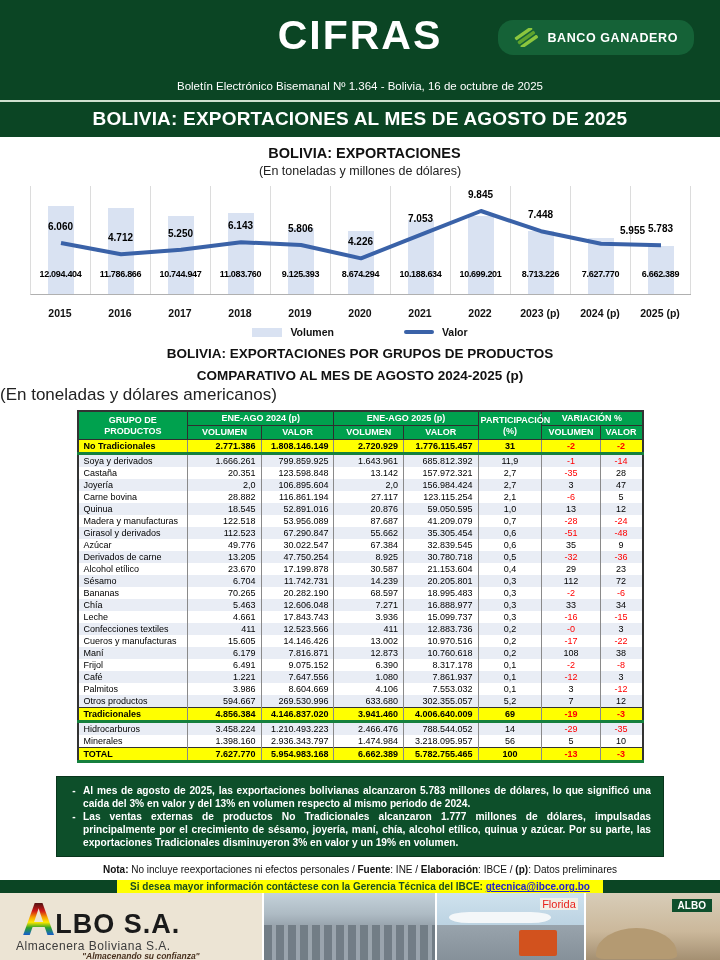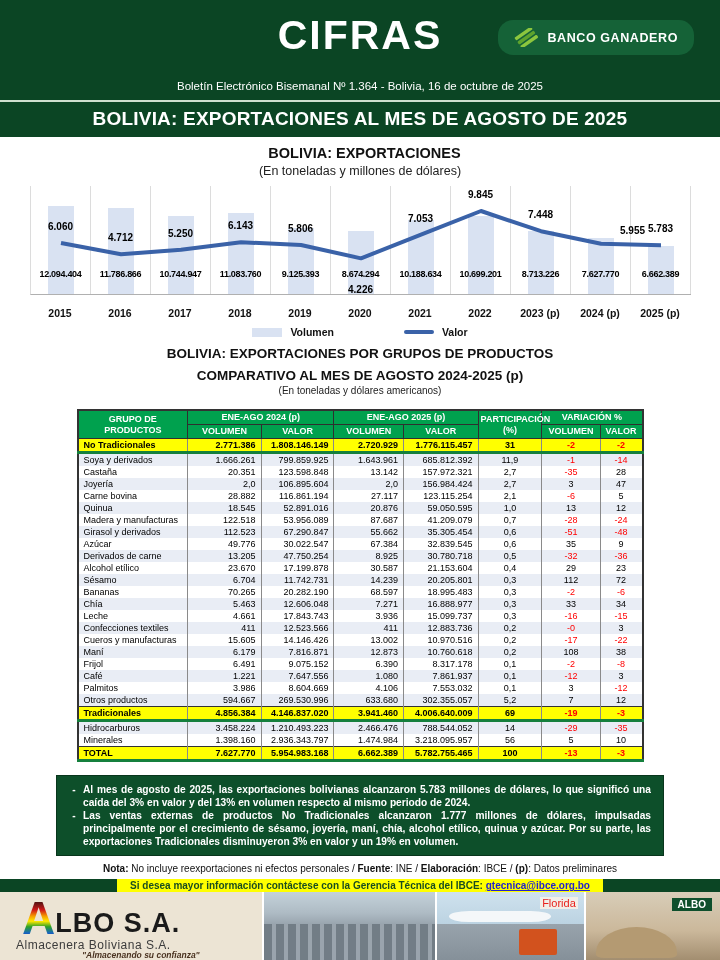--- a/index.html
+++ b/index.html
@@ -33,21 +33,21 @@
   .val-label{position:absolute;width:60px;text-align:center;font-size:10px;font-weight:bold;color:#000;}
   .line-svg{position:absolute;left:0;top:0;pointer-events:none;}
   .years{width:660px;margin:0 auto;display:flex;}
   .year{width:60px;text-align:center;font-size:10.5px;font-weight:bold;color:#111;padding-top:12px;}
   .legend{display:flex;justify-content:center;gap:70px;align-items:center;margin:7px 0 2px;}
   .leg-item{display:flex;align-items:center;gap:8px;font-size:10.5px;font-weight:600;color:#111;}
   .leg-bar{width:30px;height:9px;background:#d9e2f2;}
   .leg-line{width:30px;height:4px;background:#3a62a8;border-radius:2px;}
   
   .t-title{text-align:center;font-weight:bold;font-size:13.5px;color:#111;margin-top:6px;line-height:1.2;}
-  .t-units{text-align:center;font-size:10px;color:#222;margin:1px 0 13px;}
+  .t-units{font-size:17px;color:#222;margin:1px 0 5px;}
   table.products{width:567px;margin:4px auto;border-collapse:collapse;border:2px solid #333;table-layout:fixed;}
   table.products th{background:#00a14e;color:#fff;font-size:9px;font-weight:bold;
         border:1px solid #2f2f2f;padding:1px 2px;line-height:1.2;text-align:center;}
   table.products td{font-size:9px;color:#000;height:12px;line-height:11px;padding:0 5px;
         border-left:1px solid #8a8a8a;white-space:nowrap;overflow:hidden;}
   table.products td.lbl{text-align:left;}
   table.products td.num{text-align:right;}
   table.products td.ctr{text-align:center;}
   table.products td.neg{color:#f00;}
   tr.shade td{background:#e9edf5;}
@@ -134,21 +134,21 @@
         <div class="val-label" style="left: 180px; top: 34.2104px;">6.143</div>
         <div class="ccol">
           <div class="bar" style="height: 66px; background: rgb(217, 226, 242);"></div>
           <div class="vol-label">9.125.393</div>
         </div>
         <div class="val-label" style="left: 240px; top: 37.0515px;">5.806</div>
         <div class="ccol">
           <div class="bar" style="height: 63px; background: rgb(217, 226, 242);"></div>
           <div class="vol-label">8.674.294</div>
         </div>
-        <div class="val-label" style="left: 300px; top: 50.372px; margin-top: 48px;">4.226</div>
+        <div class="val-label" style="left: 300px; top: 50.372px;">4.226</div>
         <div class="ccol">
           <div class="bar" style="height: 74px; background: rgb(217, 226, 242);"></div>
           <div class="vol-label">10.188.634</div>
         </div>
         <div class="val-label" style="left: 360px; top: 26.5384px;">7.053</div>
         <div class="ccol">
           <div class="bar" style="height: 78px; background: rgb(217, 226, 242);"></div>
           <div class="vol-label">10.699.201</div>
         </div>
         <div class="val-label" style="left: 420px; top: 3px;">9.845</div>

